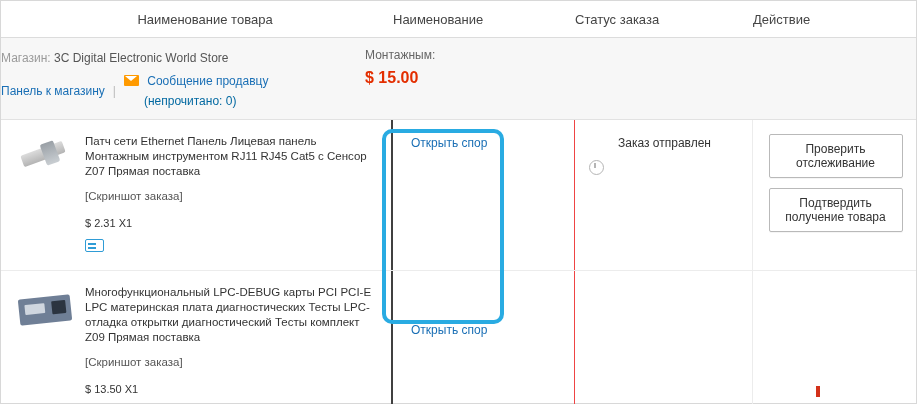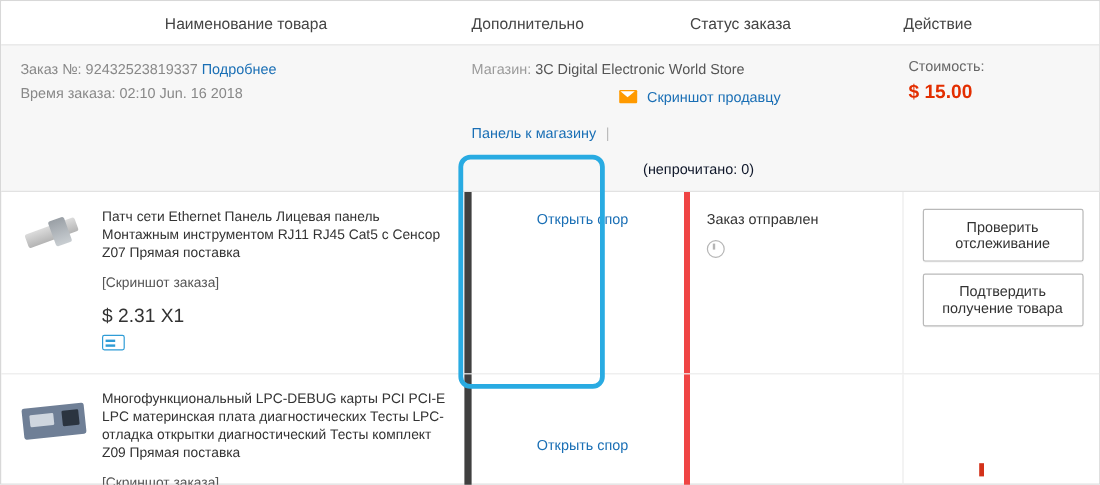--- a/index.html
+++ b/index.html
@@ -92,23 +92,22 @@
     content: "";
     position: absolute;
     left: 1px; top: 1px;
     width: 0; height: 0;
     border-left: 6.5px solid transparent;
     border-right: 6.5px solid transparent;
     border-top: 5px solid #ffffff;
   }
   .unread {
     display: block;
-    color: #0f172a;
+    color: #0369a1;
     margin-left: 20px;
-    margin-top: 40px;
   }
 
   .order-right {
     width: 163px;
     box-sizing: border-box;
     padding-left: 4px;
   }
   .order-right .cost-label {
     color: #666666;
     font-size: 12px;
@@ -126,21 +125,21 @@
     border-bottom: 1px solid #ececec;
     position: relative;
   }
   .prow.last { border-bottom: none; }
 
   .p-name {
     width: 392px;
     box-sizing: border-box;
     padding: 14px 14px 14px 16px;
     display: flex;
-    border-right: 6px solid #404040;
+    border-right: 2px solid #404040;
   }
   .thumb {
     width: 58px;
     height: 52px;
     flex: 0 0 58px;
     margin-right: 10px;
     position: relative;
     overflow: hidden;
   }
   .thumb .tool {
@@ -185,21 +184,21 @@
   }
 
   .p-text {
     flex: 1;
     font-size: 11.5px;
     line-height: 15px;
     color: #444444;
   }
   .p-title { color: #333333; }
   .p-note  { margin-top: 10px; color: #555555; }
-  .p-price { margin-top: 12px; color: #333333; font-size: 16px; }
+  .p-price { margin-top: 12px; color: #333333; font-size: 11px; }
   .truck-ico {
     margin-top: 8px;
     display: inline-block;
     width: 17px; height: 11px;
     border: 1.5px solid #2f9cd6;
     border-radius: 2px;
     position: relative;
   }
   .truck-ico:after {
     content: "";
@@ -207,35 +206,35 @@
     left: 2px; top: 3px;
     width: 8px; height: 2px;
     background: #2f9cd6;
     box-shadow: 0 4px 0 #2f9cd6;
   }
 
   .p-extra {
     width: 182px;
     box-sizing: border-box;
     padding: 16px 10px 10px 18px;
-    border-right: 5px solid #ef4444;
-    text-align: center;
+    border-right: 1px solid #ef4444;
   }
   .p-extra a {
     color: #1a6fb5;
     text-decoration: none;
     font-size: 12px;
   }
 
   .p-status {
     width: 178px;
     box-sizing: border-box;
     padding: 16px 12px 10px 14px;
     border-right: 1px solid #ececec;
     font-size: 12px;
+    text-align: center;
   }
   .st-title { color: #333333; }
   .st-timer {
     margin-top: 9px;
     color: #9b9b9b;
     line-height: 16px;
     display: flex;
   }
   .clock {
     width: 13px; height: 13px;
@@ -305,52 +304,45 @@
     background: #d3311a;
   }
 </style>
 </head>
 <body>
 
 <div class="page">
 
   <div class="table-header">
     <div class="col-name hcell">Наименование товара</div>
-    <div class="col-extra hcell">Дополнительно</div>
+    <div class="col-extra hcell">Наименование</div>
     <div class="col-status hcell">Статус заказа</div>
     <div class="col-action hcell">Действие</div>
   </div>
 
   <div class="order-band">
-    <div class="order-left">
-      <div>
-        <span class="ordno">Заказ №: 92432523819337</span>
-        <a class="more" href="#">Подробнее</a>
-      </div>
-      <div>Время заказа: 02:10 Jun. 16 2018</div>
-    </div>
 
     <div class="order-mid">
       <div>
         <span class="shop-label">Магазин:</span>
         <span class="shop-name">3C Digital Electronic World Store</span>
       </div>
       <div class="links">
         <a href="#">Панель к магазину</a>
         <span class="sep">|</span>
         <span>
           <span class="mail-ico"></span>
-          <a href="#">Скриншот продавцу</a>
+          <a href="#">Сообщение продавцу</a>
           <span class="unread">(непрочитано: 0)</span>
         </span>
       </div>
     </div>
 
     <div class="order-right">
-      <div class="cost-label">Стоимость:</div>
+      <div class="cost-label">Монтажным:</div>
       <div class="cost-value">$ 15.00</div>
     </div>
   </div>
 
   <div class="prow">
     <div class="p-name">
       <div class="thumb">
         <span class="tool"></span>
         <span class="tool2"></span>
       </div>

